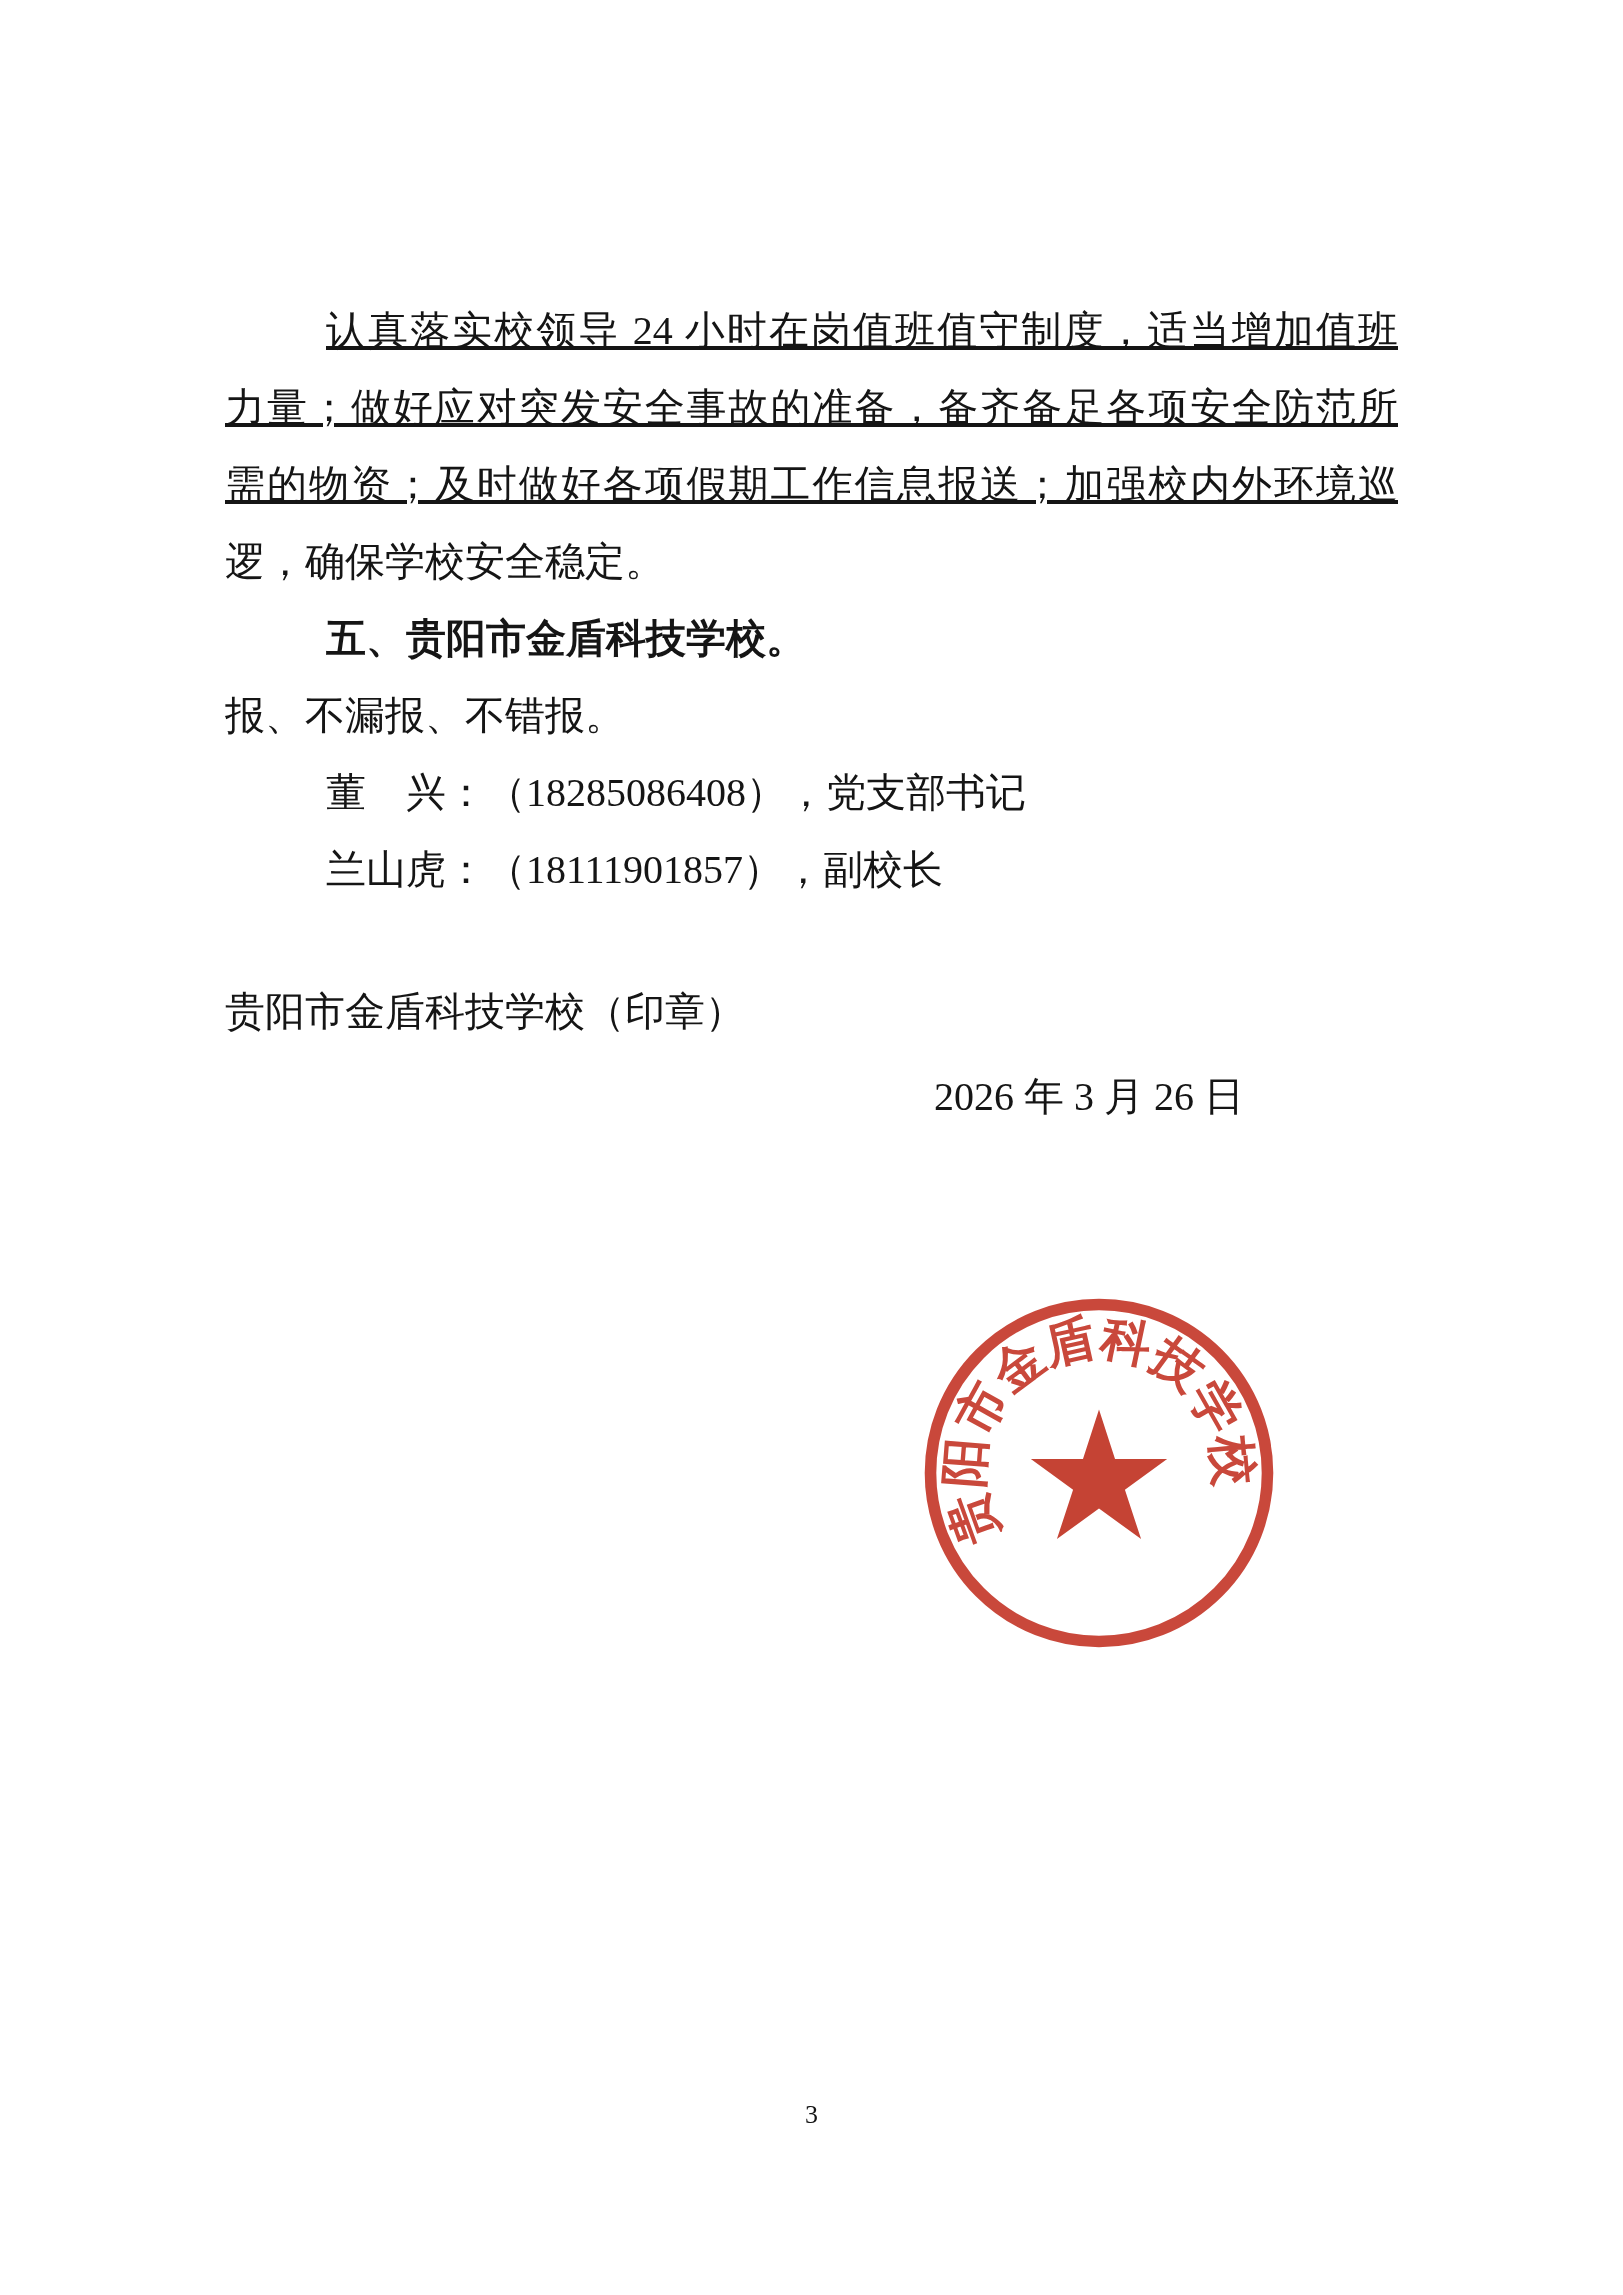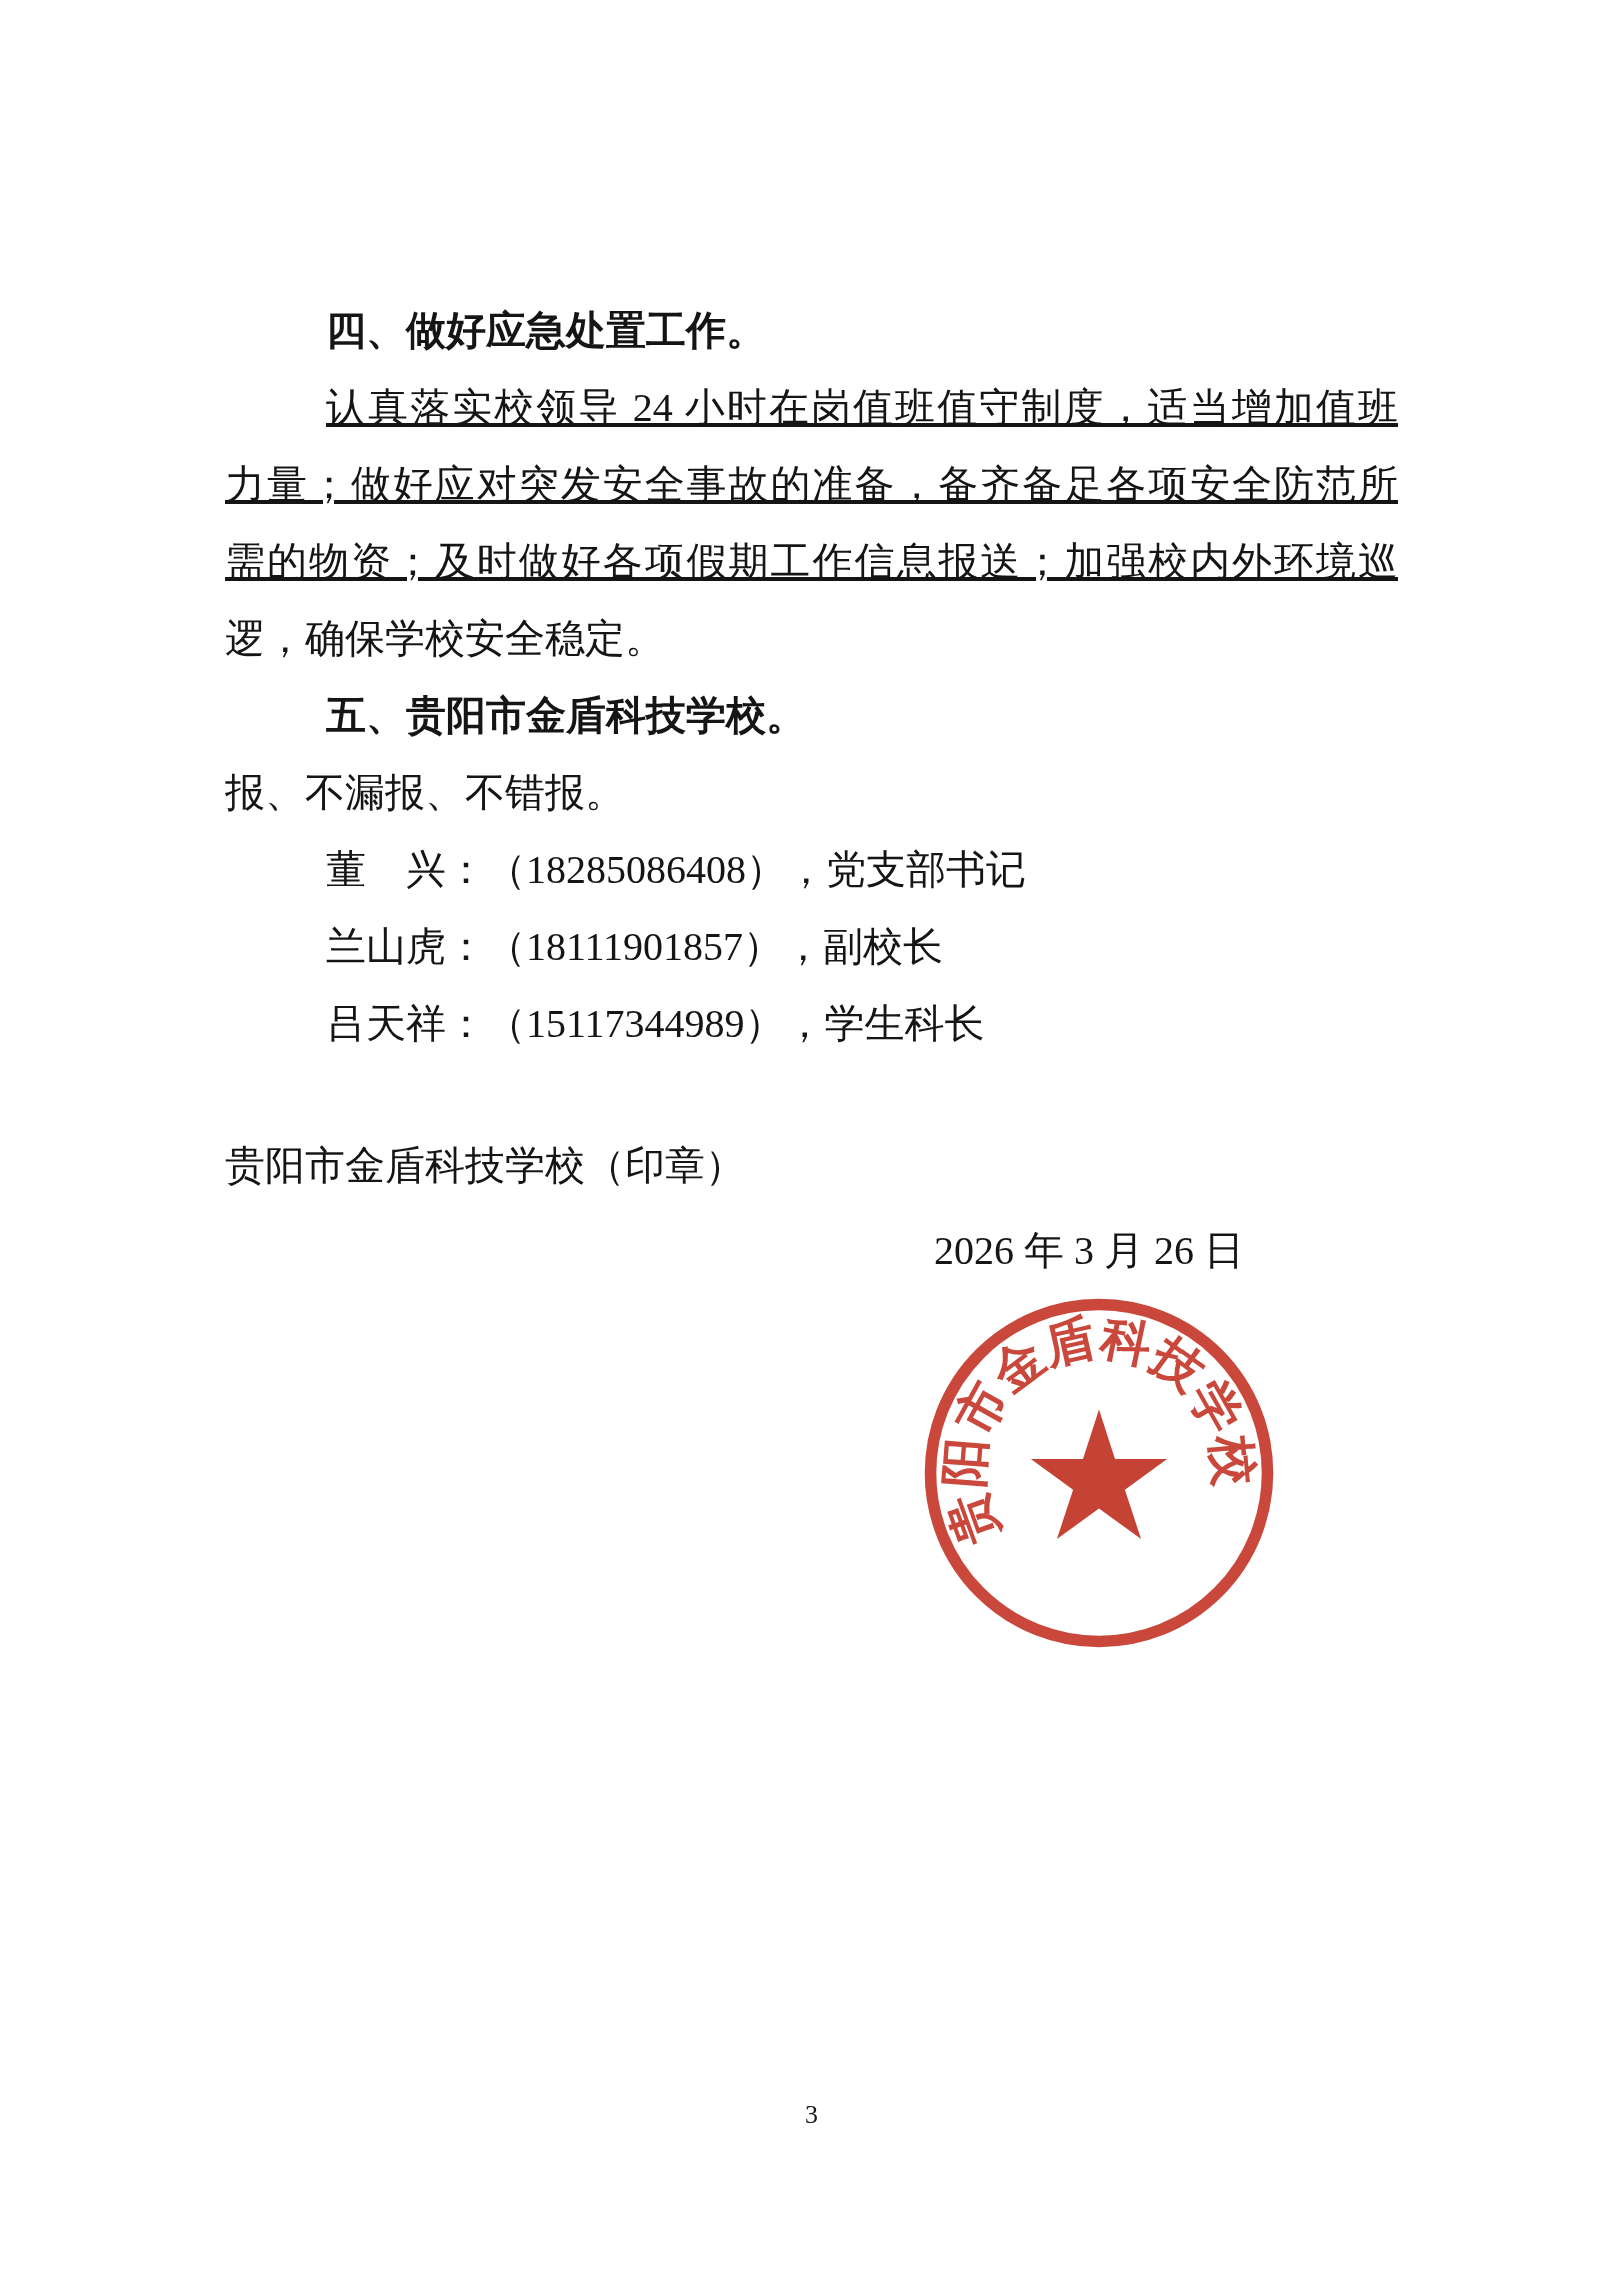--- a/index.html
+++ b/index.html
@@ -55,32 +55,30 @@
     text-align:center;font-size:26px;line-height:33px;
   }
 </style>
 </head>
 <body>
 
 <div class="page">
 
   <div class="content">
 
-    <div class="line heading indent">四、做好应急处置工作。</div>
     <div class="line indent just">认真落实校领导 24 小时在岗值班值守制度，适当增加值班</div>
     <div class="line just">力量；做好应对突发安全事故的准备，备齐备足各项安全防范所</div>
     <div class="line just">需的物资；及时做好各项假期工作信息报送；加强校内外环境巡</div>
     <div class="line">逻，确保学校安全稳定。</div>
 
     <div class="line heading indent">五、贵阳市金盾科技学校。</div>
     <div class="line">报、不漏报、不错报。</div>
 
     <div class="line indent">董　兴：（18285086408），党支部书记</div>
     <div class="line indent">兰山虎：（18111901857），副校长</div>
-    <div class="line indent">吕天祥：（15117344989），学生科长</div>
 
     <div class="sig-line">贵阳市金盾科技学校（印章）</div>
     <div class="date-line">2026 年 3 月 26 日</div>
   </div>
 
   <svg class="seal-blend" viewBox="-280 -280 560 560" xmlns="http://www.w3.org/2000/svg">
     <defs>
       <path id="sealArc" d="M -145.9 91.1 A 172 172 0 1 1 170.3 23.9" fill="none"></path>
     </defs>
     <circle cx="0" cy="0" r="247" fill="none" stroke-width="17" stroke="#c53a2c"></circle>

